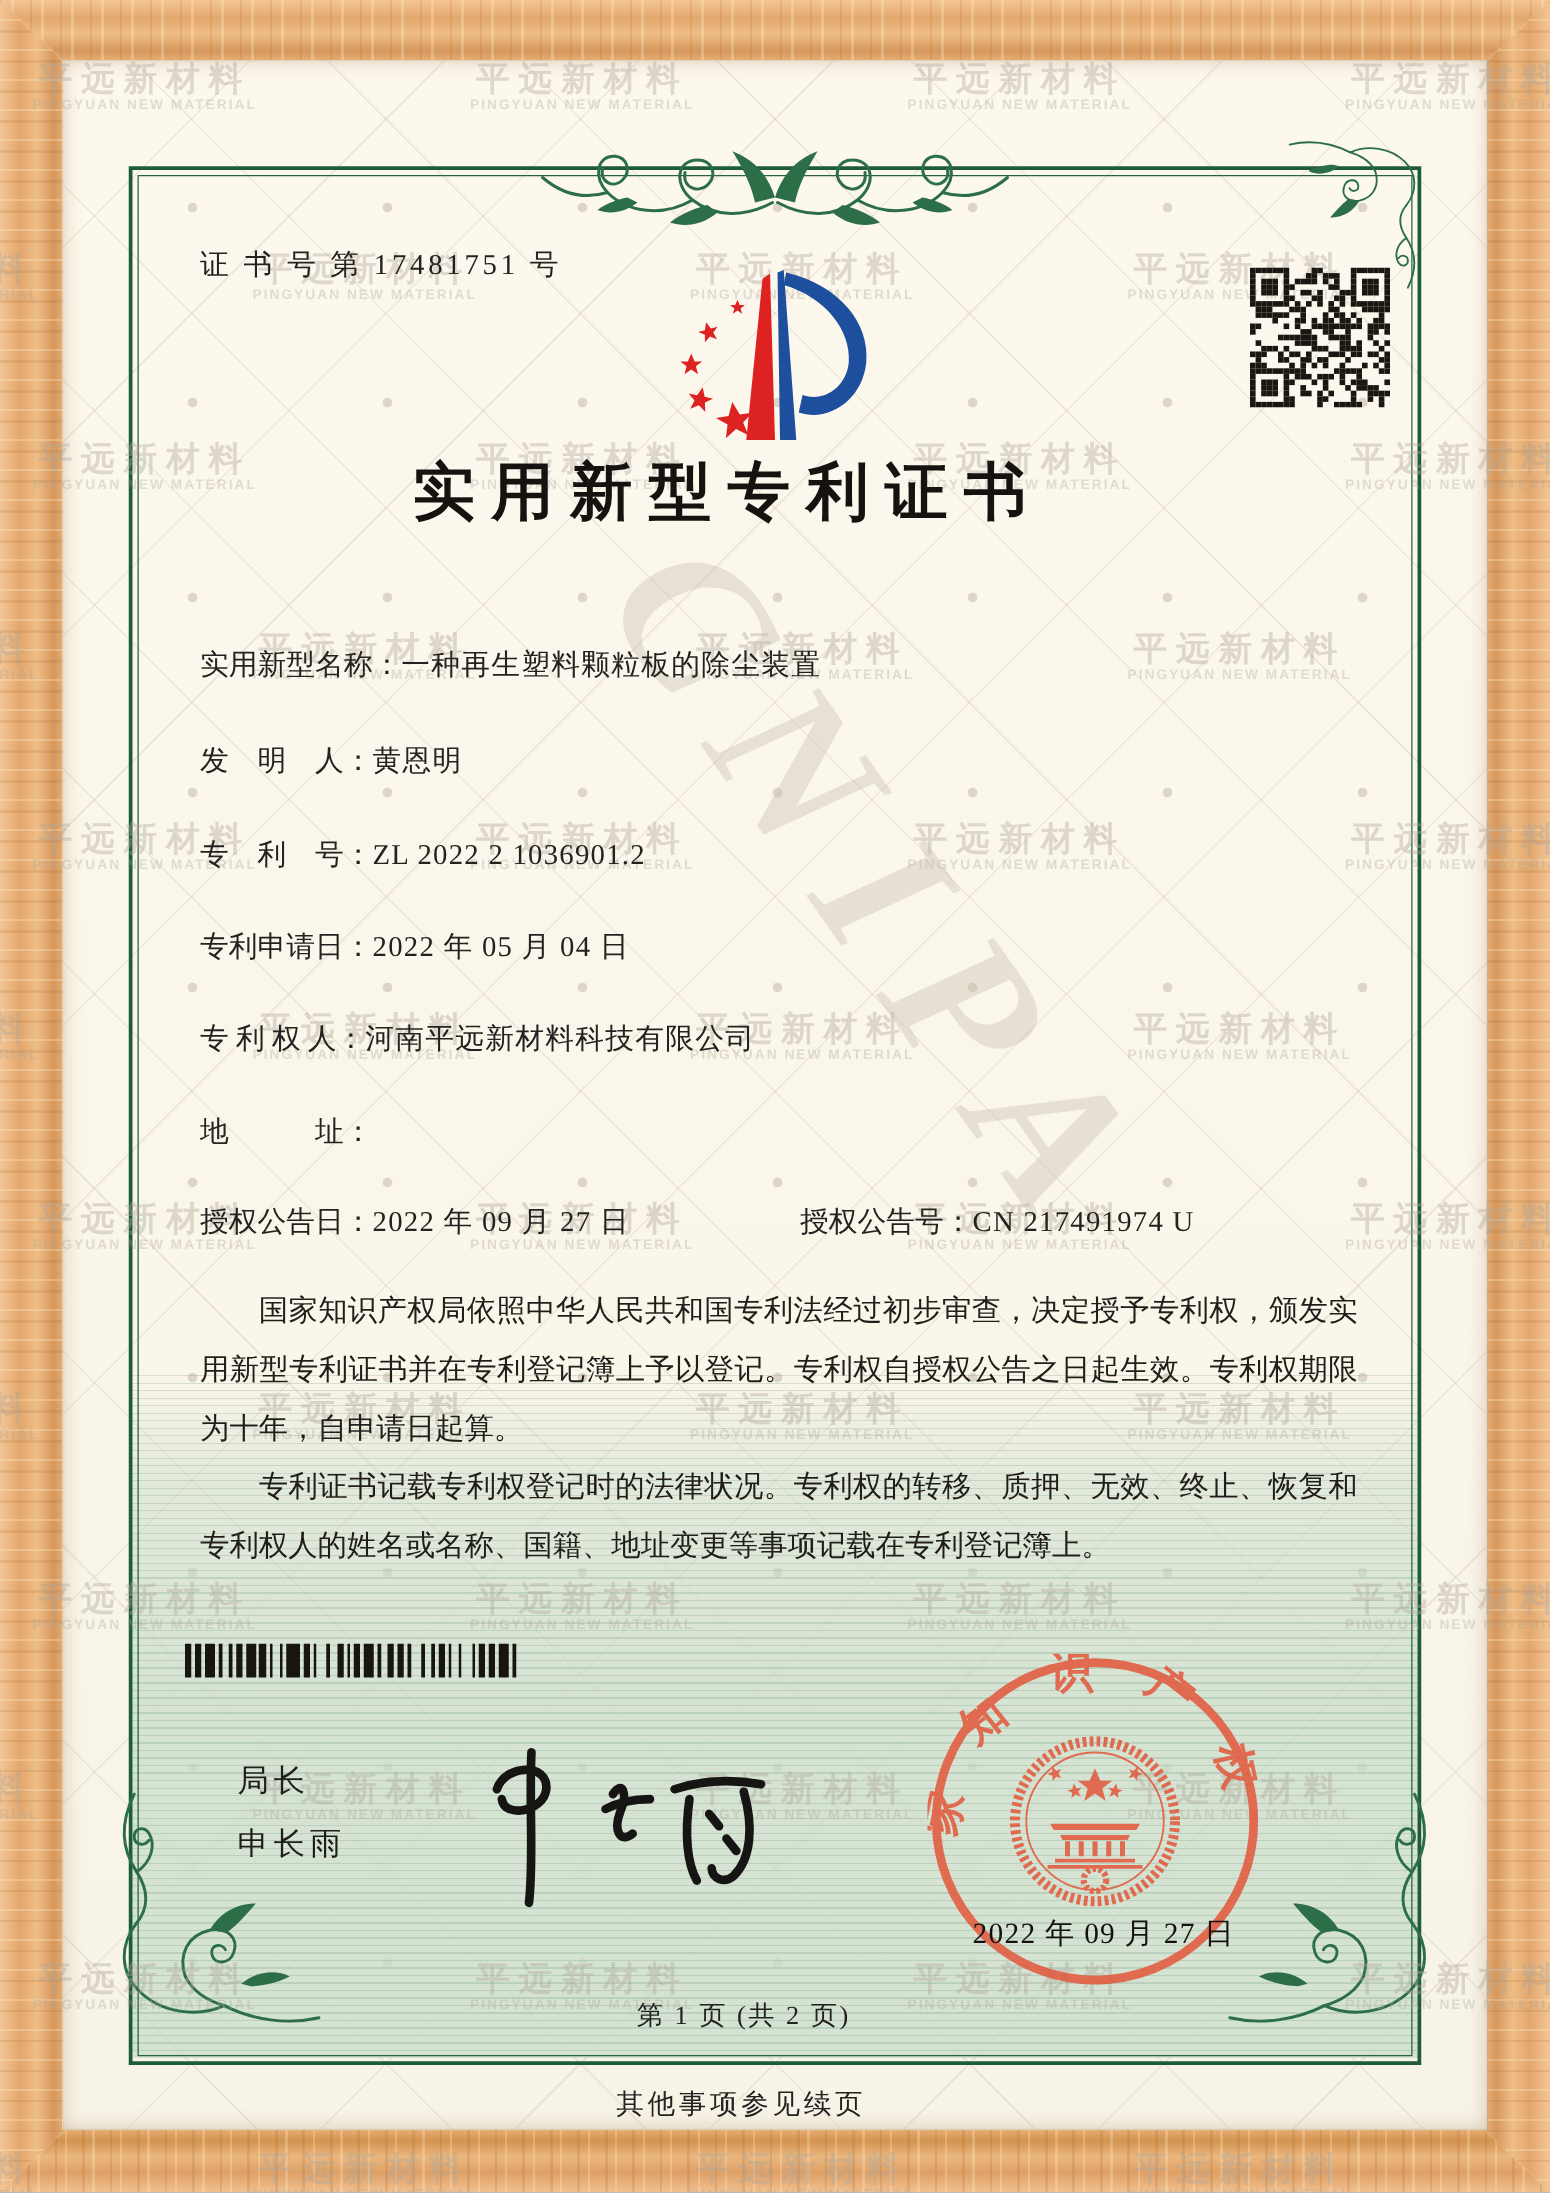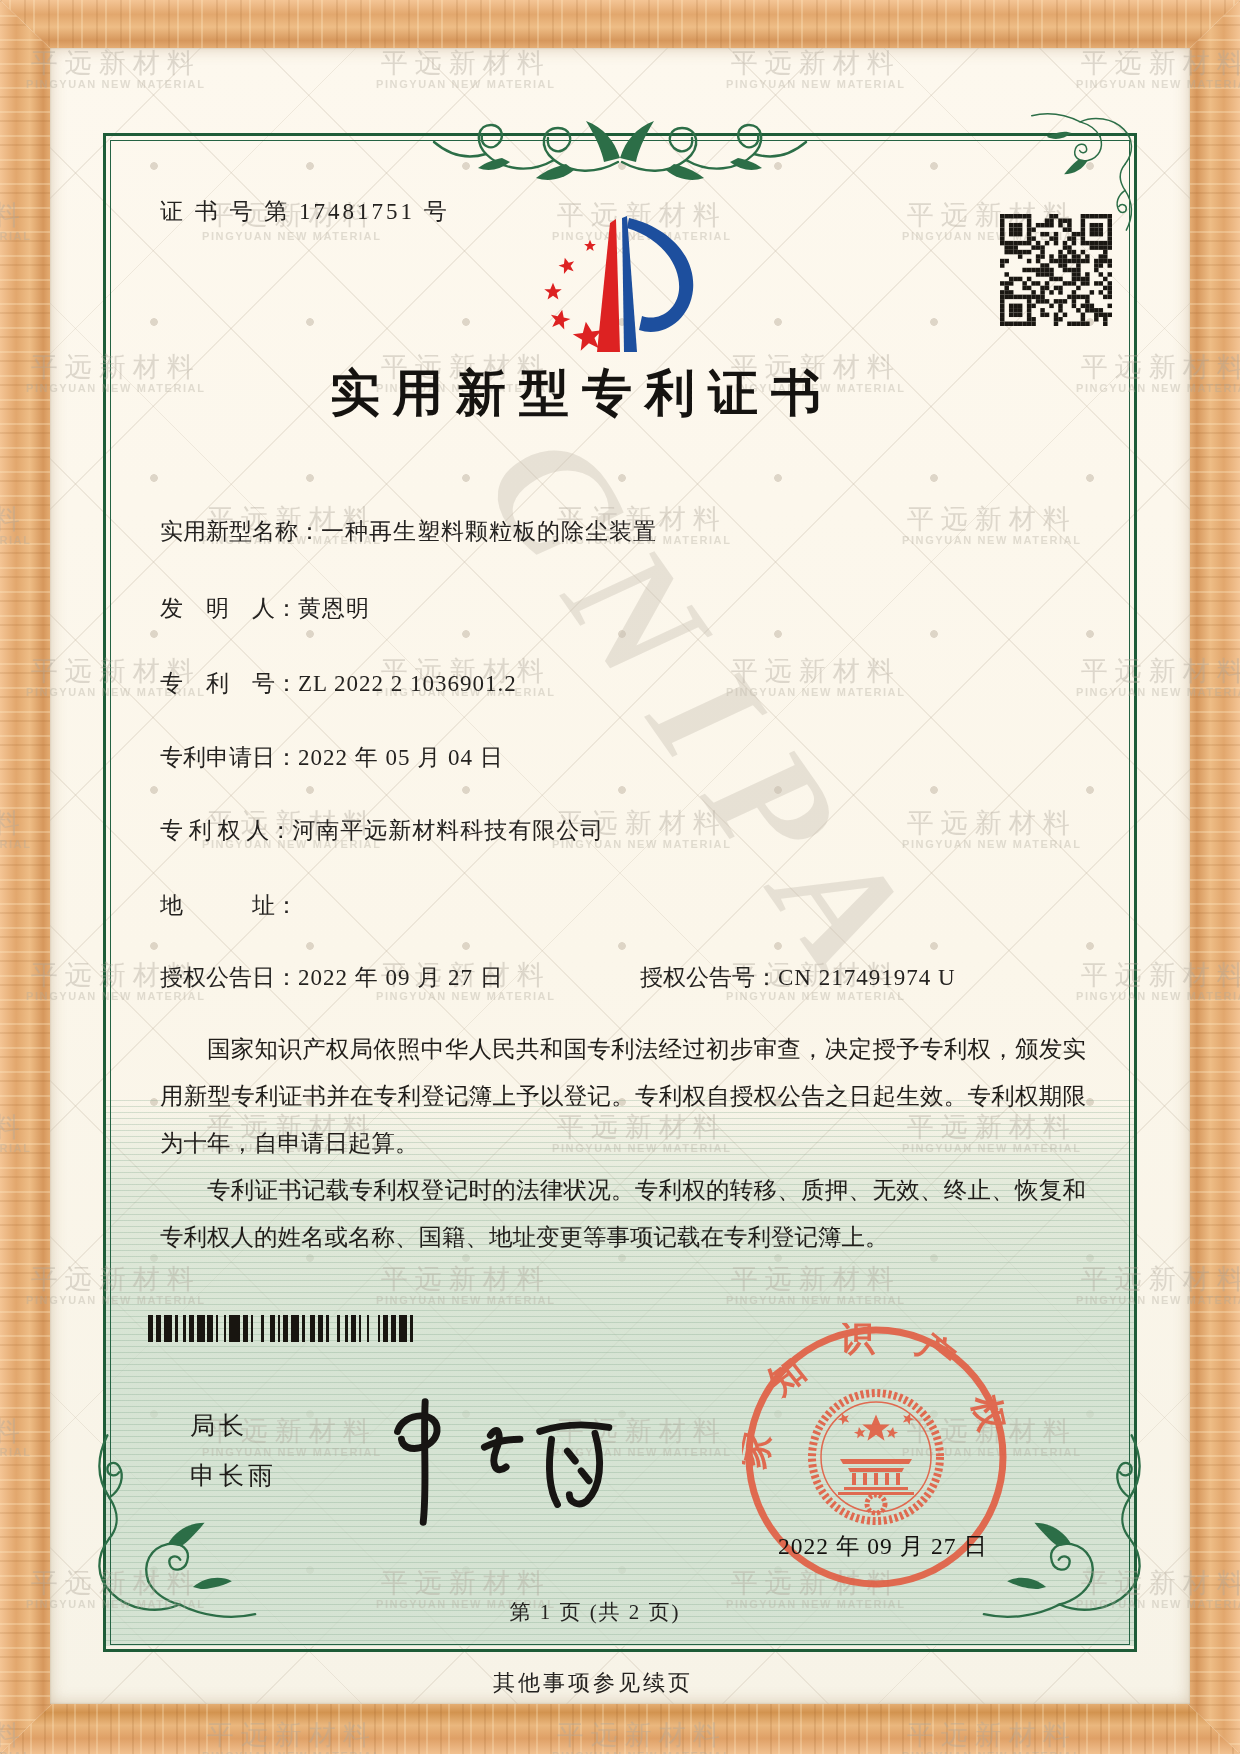--- a/index.html
+++ b/index.html
@@ -57,21 +57,21 @@
   }
   
   .gborder{position:absolute;left:103px;top:133px;width:1034px;height:1519px;z-index:4;
     border:3px solid #1e5c38;box-sizing:border-box;}
   .gborder-inner{position:absolute;inset:4px;border:1.6px solid #256344;}
   .ornament{position:absolute;z-index:5;}
   
   .wmlayer{position:absolute;inset:0;z-index:6;pointer-events:none;overflow:hidden;}
   .wm{position:absolute;text-align:center;white-space:nowrap;
       font-family:"Liberation Sans","DejaVu Sans",sans-serif;}
-  .wm-cn{font-size:27px;font-weight:normal;letter-spacing:7px;color:rgba(176,168,155,.40);line-height:30px;}
+  .wm-cn{font-size:27px;font-weight:bold;letter-spacing:7px;color:rgba(176,168,155,.40);line-height:30px;}
   .wm-en{font-size:11px;font-weight:bold;letter-spacing:1.6px;color:rgba(176,168,155,.36);line-height:13px;}
   .wm-diag{
     position:absolute;left:598px;top:400px;z-index:6;pointer-events:none;
     font-family:"Liberation Serif","DejaVu Serif",serif;font-style:italic;font-weight:bold;
     font-size:158px;letter-spacing:34px;color:rgba(198,188,176,.38);
     transform:rotate(55deg);transform-origin:0 0;white-space:nowrap;
   }
   
   .content{position:absolute;inset:0;z-index:10;color:#1c1a18;}
   .certno{position:absolute;left:160px;top:196px;font-size:23px;letter-spacing:3px;color:#242220;}

